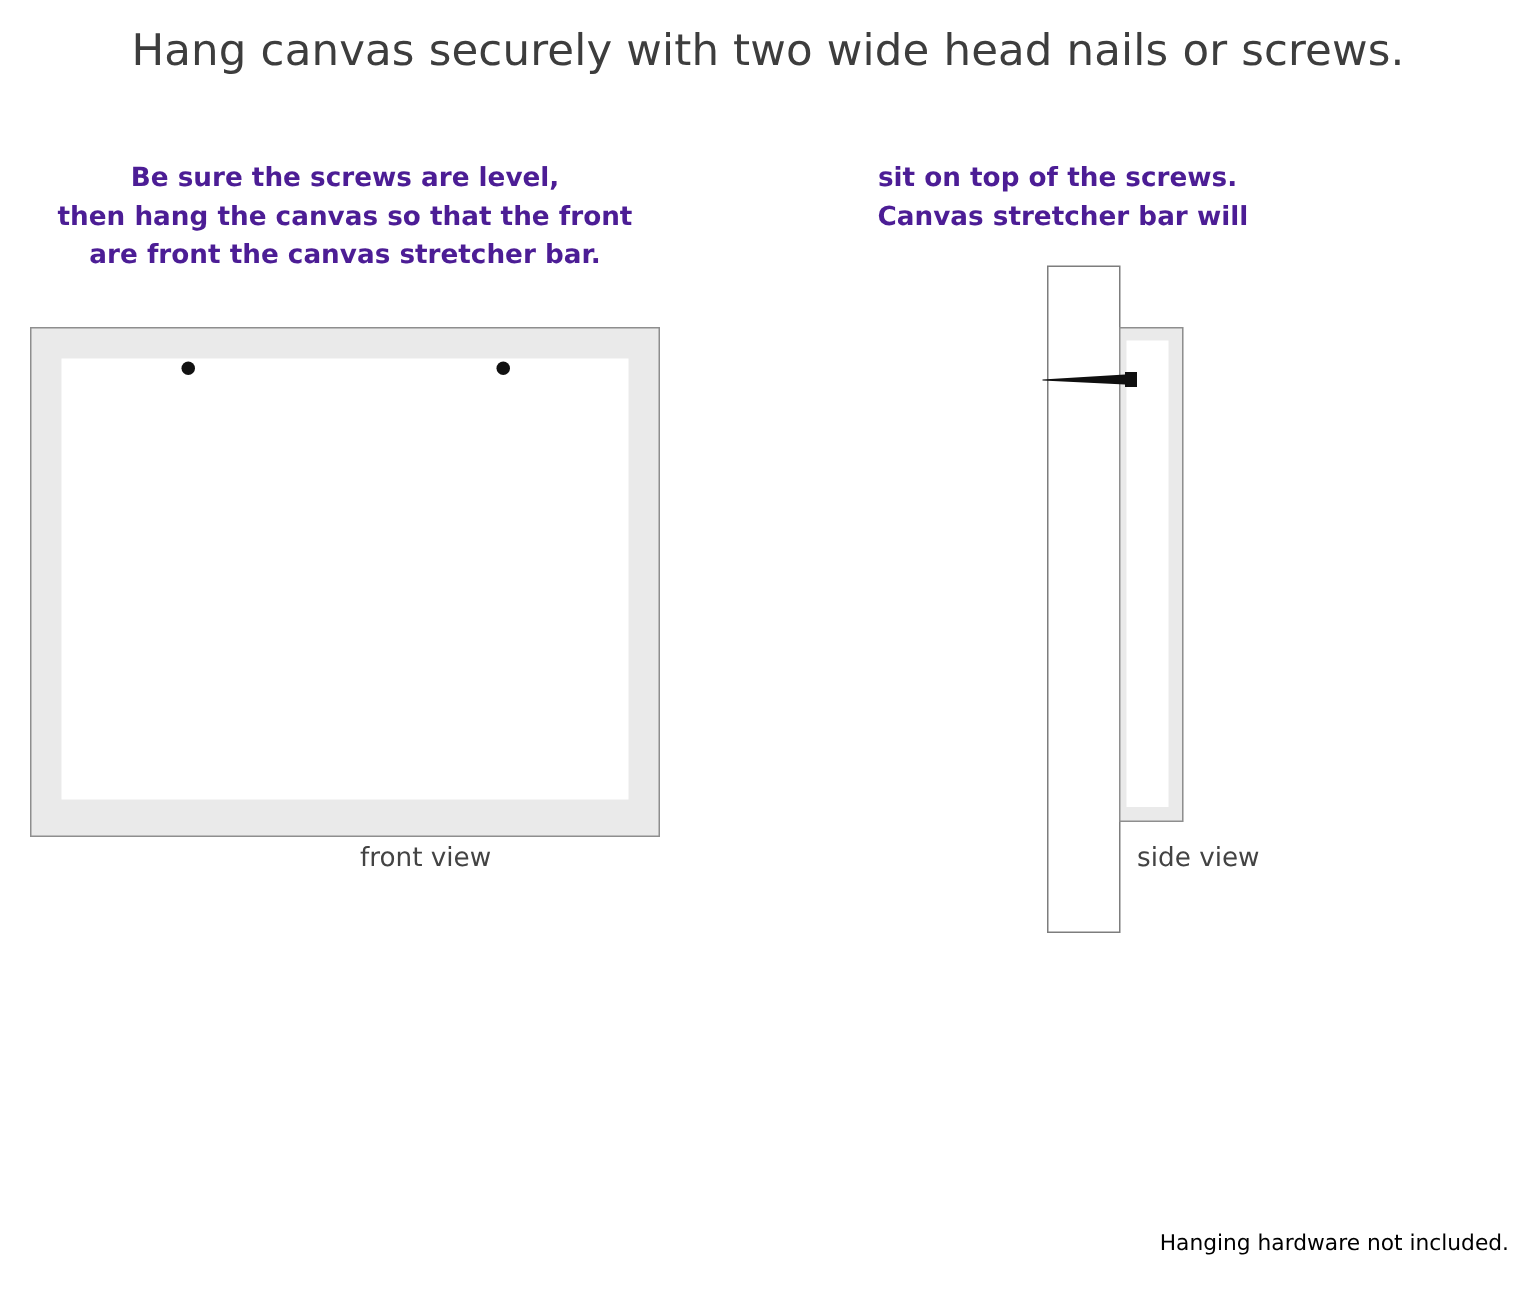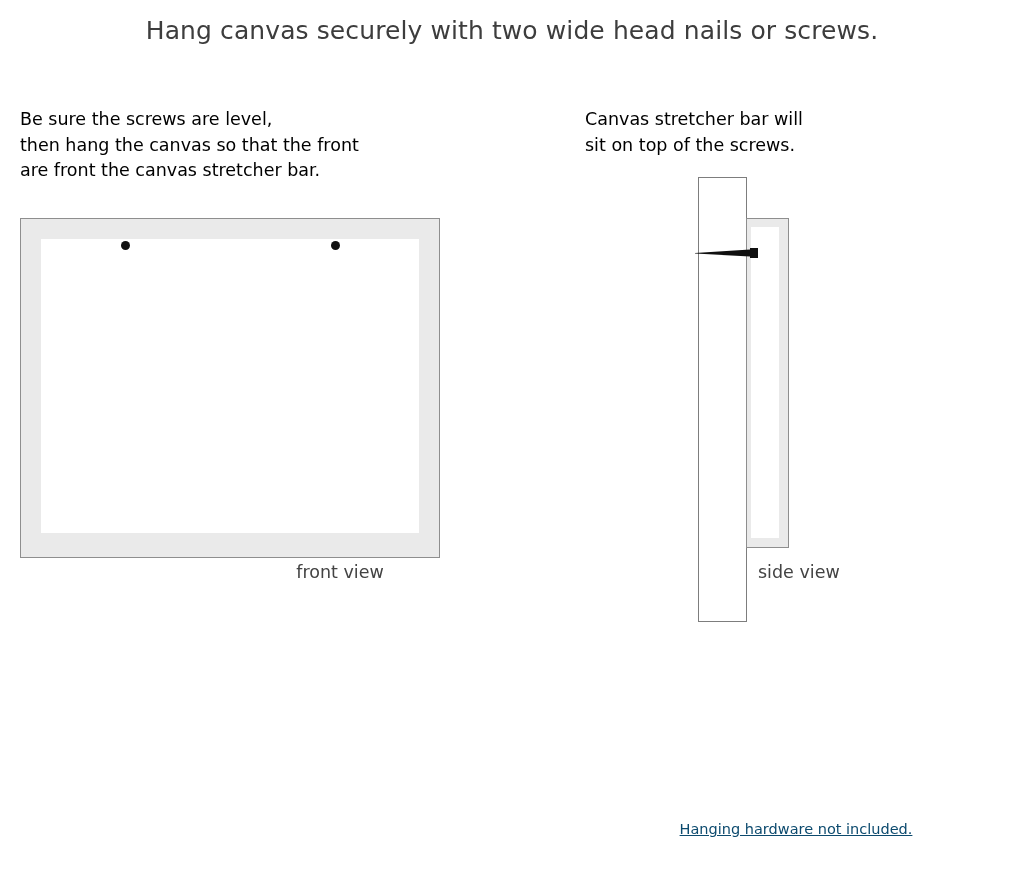--- a/index.html
+++ b/index.html
@@ -25,34 +25,35 @@
     height: 875px;
   }
 
   
   .title {
     position: absolute;
     left: 0;
     top: 16px;
     width: 1024px;
     text-align: center;
-    font-size: 25px;
+    font-size: 29px;
     font-weight: 400;
     letter-spacing: 0.1px;
     color: #3d3d3d;
     white-space: nowrap;
   }
 
   
   .caption {
     position: absolute;
-    text-align: left;
+    text-align: center;
     font-size: 17.5px;
     line-height: 25.5px;
-    color: #000000;
+    color: #4c1d95;
+    font-weight: bold;
   }
   .caption-left {
     left: 20px;
     top: 107px;
     width: 420px;
   }
   .caption-right {
     left: 585px;
     top: 107px;
     width: 240px;
@@ -143,58 +144,57 @@
   .view-label {
     position: absolute;
     font-size: 17.5px;
     color: #434343;
     white-space: nowrap;
   }
   .label-front {
     left: 240px;
     top: 562px;
     width: 200px;
-    text-align: center;
+    text-align: left;
   }
   .label-side {
     left: 758px;
     top: 562px;
     text-align: center;
   }
 
   
   .footer {
     position: absolute;
     right: 18px;
     top: 819px;
     width: 420px;
-    text-align: center;
+    text-align: right;
     font-size: 14.5px;
     line-height: 21px;
-    color: #0c4a6e;
-    text-decoration: underline;
+    color: #000000;
   }
   .footer .line { display: block; white-space: nowrap; }
 </style>
 </head>
 <body>
 
 <div class="stage">
 
   <div class="title">Hang canvas securely with two wide head nails or screws.</div>
 
   <div class="caption caption-left">
     <span class="line">Be sure the screws are level,</span>
     <span class="line">then hang the canvas so that the front</span>
     <span class="line">are front the canvas stretcher bar.</span>
   </div>
 
   <div class="caption caption-right">
+    <span class="line">sit on top of the screws.</span>
     <span class="line">Canvas stretcher bar will</span>
-    <span class="line">sit on top of the screws.</span>
   </div>
 
   <div class="front-view">
     <div class="frame-outer">
       <div class="frame-inner"></div>
     </div>
     <div class="screw-dot screw-dot-left"></div>
     <div class="screw-dot screw-dot-right"></div>
   </div>
 

